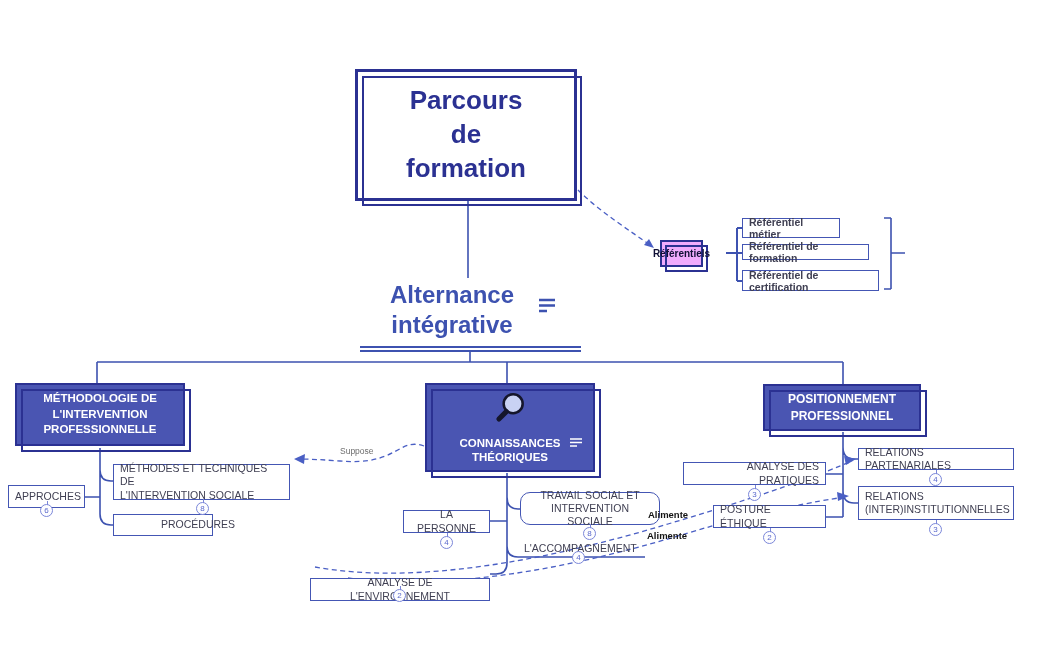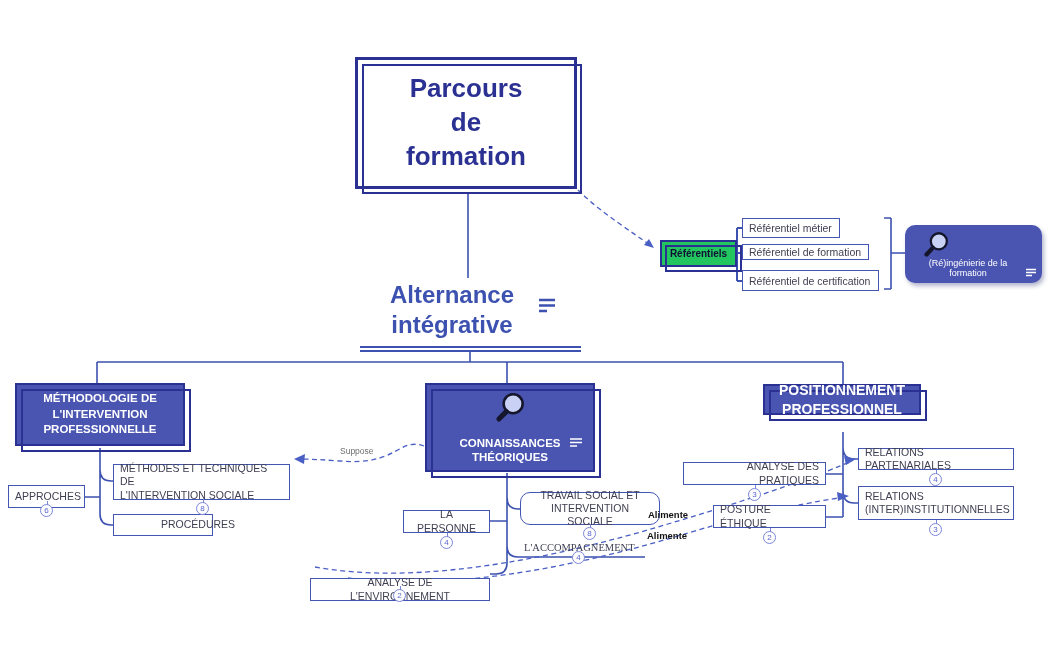--- a/index.html
+++ b/index.html
@@ -11,47 +11,47 @@
   #canvas{position:relative;width:1050px;height:650px;background:#ffffff;overflow:hidden;}
   #links{position:absolute;left:0;top:0;width:1050px;height:650px;}
   .ln{stroke:var(--line-blue);stroke-width:1.6;fill:none;}
   .ln2{stroke:var(--line-blue);stroke-width:2;fill:none;}
   .dash{stroke:var(--dashed-blue);stroke-width:1.3;fill:none;stroke-dasharray:5 3.5;}
   .arr{fill:var(--dashed-blue);stroke:none;}
 
   .abs{position:absolute;}
   .pre{white-space:pre-line;}
 
-  .root-box{left:355px;top:57px;width:222px;height:132px;background:#fff;border:3px solid var(--navy);
+  .root-box{left:355px;top:69px;width:222px;height:132px;background:#fff;border:3px solid var(--navy);
     display:flex;align-items:center;justify-content:center;text-align:center;
     font-size:26px;font-weight:bold;color:var(--navy);line-height:1.3;z-index:2;}
   .offset-shadow::before{content:"";position:absolute;left:4px;top:4px;width:100%;height:100%;
     border:2px solid var(--navy);background:transparent;z-index:-1;}
 
   .central-topic{left:352px;top:280px;width:200px;text-align:center;font-size:24px;font-weight:bold;
     color:var(--line-blue);line-height:1.25;}
 
   .topic{background:var(--box-blue);border:2px solid var(--navy);color:#fff;font-weight:bold;
     display:flex;align-items:center;justify-content:center;text-align:center;z-index:2;}
   .topic-left{left:15px;top:383px;width:170px;height:63px;font-size:11.5px;line-height:1.35;}
   .topic-center{left:425px;top:383px;width:170px;height:89px;font-size:11.5px;line-height:1.3;flex-direction:column;gap:4px;}
-  .topic-right{left:763px;top:384px;width:158px;height:31px;font-size:14px;line-height:1.35;}
+  .topic-right{left:763px;top:384px;width:158px;height:47px;font-size:12px;line-height:1.35;}
 
   .subtopic{background:#fff;border:1.5px solid var(--sub-border);color:var(--sub-text);
     font-size:10.5px;line-height:1.25;display:flex;align-items:center;padding:3px 6px;z-index:2;}
   .subtopic.center{justify-content:center;text-align:center;}
 
   .line-topic{color:var(--sub-text);font-size:10.5px;z-index:2;}
 
-  .ref-box{left:660px;top:240px;width:77px;height:27px;background:#22c55e;border:2px solid var(--navy);
+  .ref-box{left:660px;top:240px;width:43px;height:27px;background:#f0abfc;border:2px solid var(--navy);
     color:#101035;font-size:10px;font-weight:bold;display:flex;align-items:center;justify-content:center;z-index:2;}
   .ref-box.offset-shadow::before{left:3px;top:3px;}
 
   .ref-child{background:#fff;border:1.5px solid var(--sub-border);color:var(--sub-text);font-size:10.5px;
-    display:flex;align-items:center;padding:2px 6px;z-index:2;}
+    display:flex;align-items:center;padding:2px 6px;z-index:2;font-weight:bold;}
 
   .ing-box{left:905px;top:225px;width:137px;height:58px;background:var(--box-blue);border-radius:10px;
     z-index:2;box-shadow:2px 3px 4px rgba(40,45,110,.35);}
   .ing-label{position:absolute;left:7px;bottom:5px;width:112px;color:#fff;font-size:9px;text-align:center;}
 
   .badge{position:absolute;width:13px;height:13px;border-radius:50%;border:1px solid var(--badge);
     background:#fdfdff;color:var(--badge-text);font-size:8px;line-height:12px;text-align:center;z-index:3;}
   .badge.stem::before{content:"";position:absolute;left:6px;top:-4px;width:1px;height:4px;background:var(--badge);}
 
   .note-icon{display:inline-block;z-index:3;color:var(--line-blue);}
@@ -108,34 +108,20 @@
     <svg width="19" height="17" viewBox="0 0 19 17">
         <path d="M1,3 H17 M1,8.5 H17 M1,14 H9" stroke="currentColor" stroke-width="2.6" fill="none"></path>
       </svg>
   </span>
 
   <div class="abs ref-box offset-shadow">Référentiels</div>
   <div class="abs ref-child" style="left:742px;top:218px;width:98px;height:20px;">Référentiel métier</div>
   <div class="abs ref-child" style="left:742px;top:244px;width:127px;height:16px;">Référentiel de formation</div>
   <div class="abs ref-child" style="left:742px;top:270px;width:137px;height:21px;">Référentiel de certification</div>
 
-  <div class="abs ing-box">
-    <span class="abs" style="left:14px;top:4px;">
-      <svg width="34" height="34" viewBox="0 0 36 36">
-        <circle cx="21" cy="13" r="8.5" fill="#c9d2f4" stroke="#15162b" stroke-width="2.4"></circle>
-        <path d="M14.5,20 L8,27" stroke="#15162b" stroke-width="4.6" stroke-linecap="round"></path>
-      </svg>
-    </span>
-    <span class="ing-label">(Ré)ingénierie de la formation</span>
-    <span class="abs note-icon note-white" style="right:5px;bottom:6px;">
-      <svg width="11" height="9" viewBox="0 0 11 9">
-          <path d="M0,1.5 H10 M0,4.5 H10 M0,7.5 H6" stroke="currentColor" stroke-width="1.4" fill="none"></path>
-        </svg>
-    </span>
-  </div>
 
   <div class="abs topic topic-left offset-shadow pre">MÉTHODOLOGIE DE
 L'INTERVENTION
 PROFESSIONNELLE</div>
   <div class="abs subtopic pre" style="left:113px;top:464px;width:177px;height:36px;">MÉTHODES ET TECHNIQUES DE
 L'INTERVENTION SOCIALE</div>
   <div class="abs badge stem" style="left:196px;top:502px;">8</div>
   <div class="abs subtopic" style="left:113px;top:514px;width:100px;height:22px;padding-left:47px;">PROCÉDURES</div>
   <div class="abs subtopic" style="left:8px;top:485px;width:77px;height:23px;">APPROCHES</div>
   <div class="abs badge stem" style="left:40px;top:504px;">6</div>
@@ -153,21 +139,21 @@
       <svg width="13" height="11" viewBox="0 0 13 11">
           <path d="M0,2 H12 M0,5.5 H12 M0,9 H7" stroke="currentColor" stroke-width="1.6" fill="none"></path>
         </svg>
     </span>
   </div>
   <div class="abs subtopic center" style="left:403px;top:510px;width:87px;height:23px;">LA PERSONNE</div>
   <div class="abs badge stem" style="left:440px;top:536px;">4</div>
   <div class="abs subtopic center pre" style="left:520px;top:492px;width:140px;height:33px;border-radius:10px;">TRAVAIL SOCIAL ET
 INTERVENTION SOCIALE</div>
   <div class="abs badge stem" style="left:583px;top:527px;">8</div>
-  <div class="abs line-topic" style="left:524px;top:542px;font-family:Liberation Serif, serif;">L'ACCOMPAGNEMENT</div>
+  <div class="abs line-topic" style="left:524px;top:542px;">L'ACCOMPAGNEMENT</div>
   <div class="abs badge" style="left:572px;top:551px;">4</div>
   <div class="abs subtopic center" style="left:310px;top:562px;width:180px;height:23px;margin-top:16px;">ANALYSE DE L'ENVIRONNEMENT</div>
   <div class="abs badge stem" style="left:393px;top:589px;">2</div>
 
   <div class="abs topic topic-right offset-shadow pre">POSITIONNEMENT
 PROFESSIONNEL</div>
   <div class="abs subtopic" style="left:683px;top:462px;width:143px;height:23px;text-align:right;">ANALYSE DES PRATIQUES</div>
   <div class="abs badge stem" style="left:748px;top:488px;">3</div>
   <div class="abs subtopic" style="left:713px;top:505px;width:113px;height:23px;">POSTURE ÉTHIQUE</div>
   <div class="abs badge stem" style="left:763px;top:531px;">2</div>

